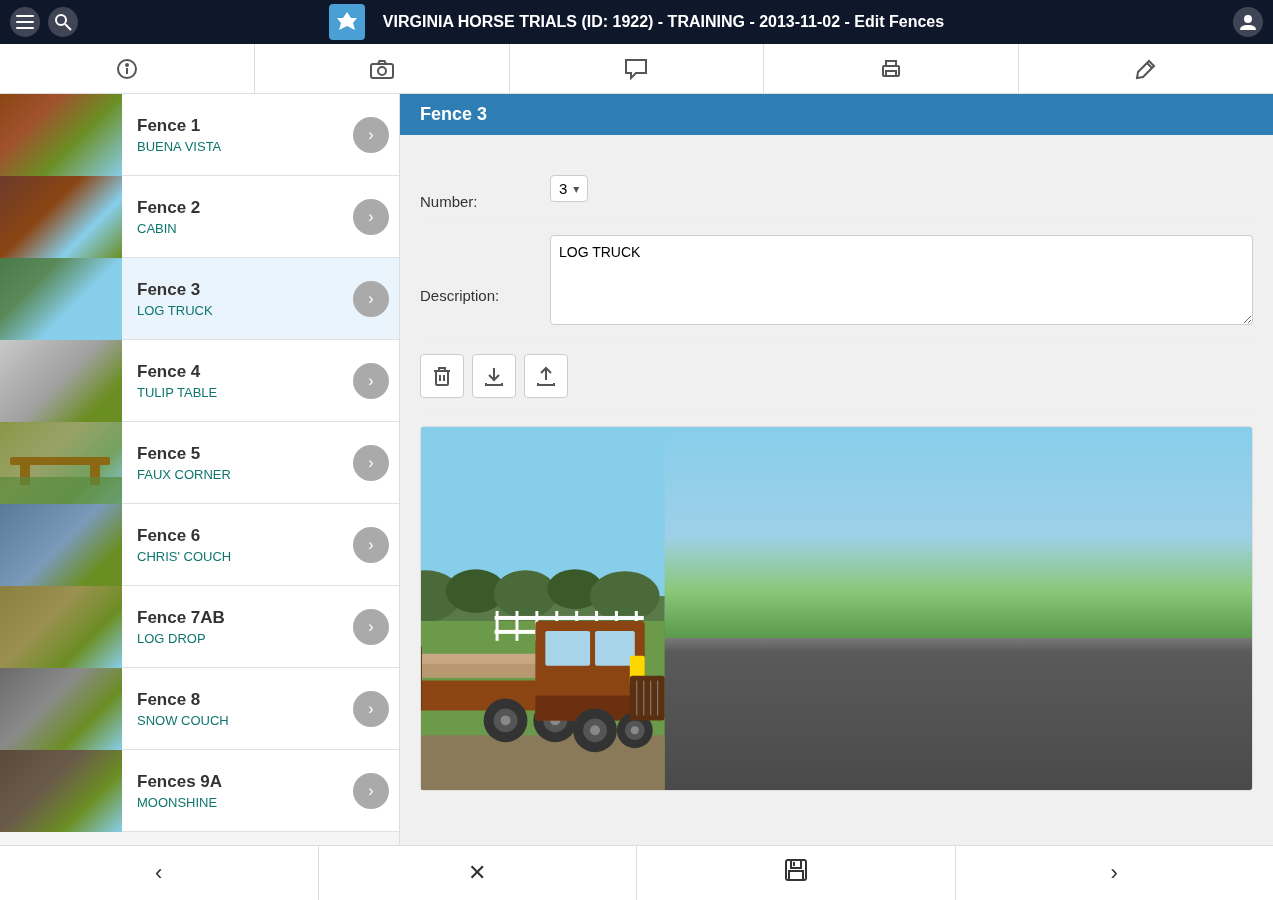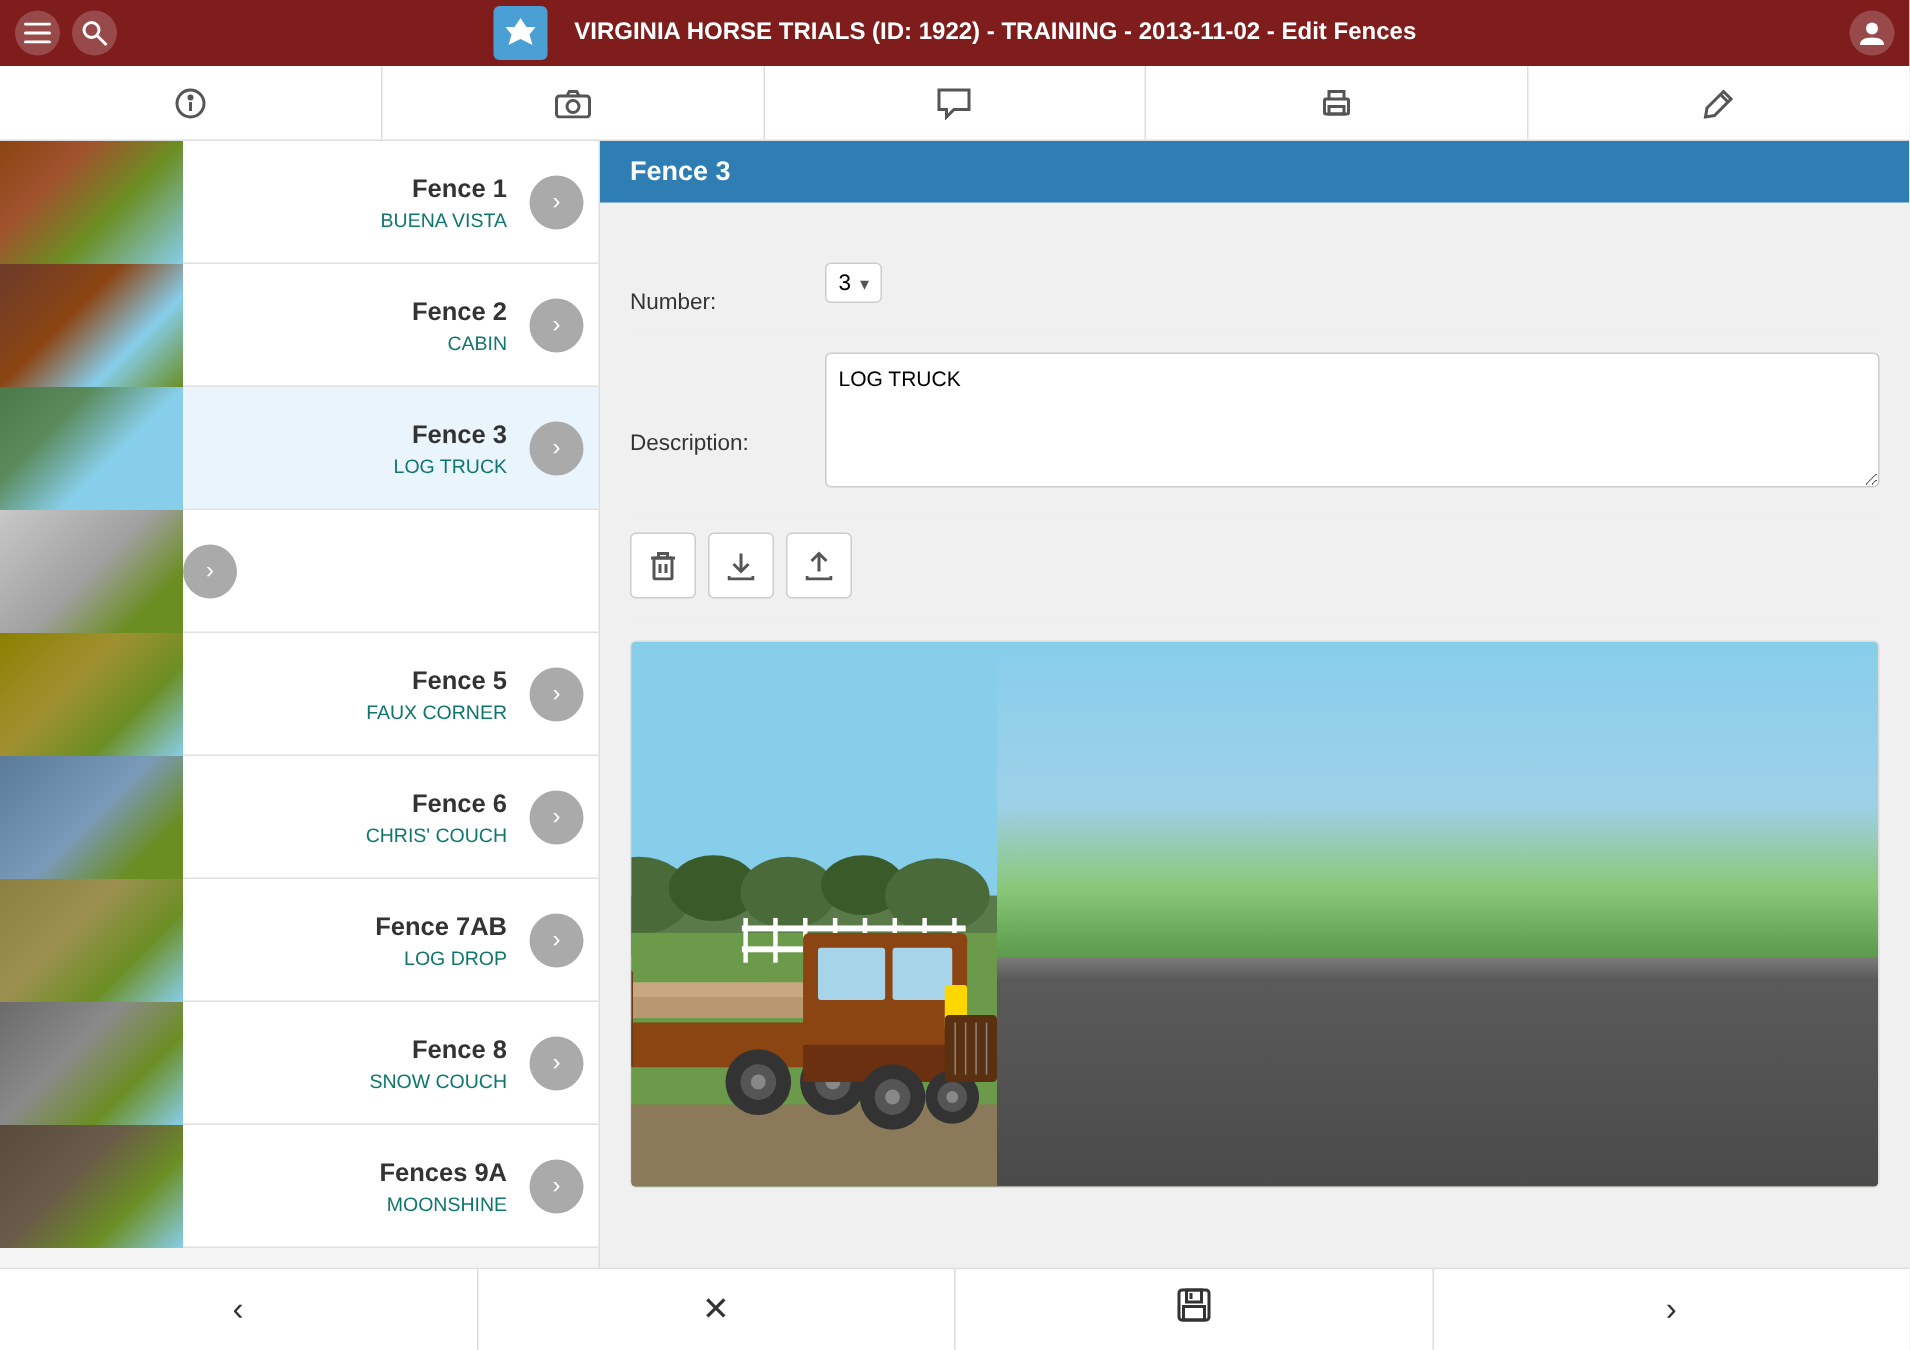--- a/index.html
+++ b/index.html
@@ -1,20 +1,20 @@
 <!DOCTYPE html>
 <html><head>
   <meta charset="utf-8">
   <style>
     * { box-sizing: border-box; margin: 0; padding: 0; }
     body { font-family: Arial, sans-serif; background: #f0f0f0; width: 1273px; height: 900px; overflow: hidden; }
 
     
     .header {
-      background: #7f1d1d;
+      background: #0f172a;
       height: 44px;
       display: flex;
       align-items: center;
       justify-content: center;
       position: relative;
     }
     .header-title {
       color: white;
       font-size: 16px;
       font-weight: bold;
@@ -85,21 +85,20 @@
       overflow-y: auto;
       border-right: 1px solid #ddd;
     }
     .fence-item {
       display: flex;
       align-items: center;
       background: white;
       border-bottom: 1px solid #e0e0e0;
       cursor: pointer;
       height: 82px;
-      text-align: right;
     }
     .fence-item.active { background: #eaf4fc; }
     .fence-thumb {
       width: 122px;
       height: 82px;
       background: #888;
       flex-shrink: 0;
       overflow: hidden;
       position: relative;
     }
@@ -376,20 +375,24 @@
       <div class="fence-thumb fence-thumb-3"></div>
       <div class="fence-info">
         <div class="fence-name">Fence 3</div>
         <div class="fence-desc">LOG TRUCK</div>
       </div>
       <div class="fence-arrow">›</div>
     </div>
 
     <div class="fence-item">
       <div class="fence-thumb fence-thumb-4"></div>
+      <div class="fence-info">
+        <div class="fence-name">Fence 4</div>
+        <div class="fence-desc">TULIP TABLE</div>
+      </div>
       <div class="fence-arrow">›</div>
     </div>
 
     <div class="fence-item">
       <div class="fence-thumb fence-thumb-5">
 
         <svg width="122" height="82" viewBox="0 0 122 82" style="position:absolute;">
           <rect x="0" y="0" width="122" height="82" fill="#87CEEB" opacity="0.3"></rect>
           <rect x="10" y="35" width="100" height="8" fill="#8B6914" rx="2"></rect>
           <rect x="20" y="43" width="10" height="20" fill="#8B6914"></rect>

